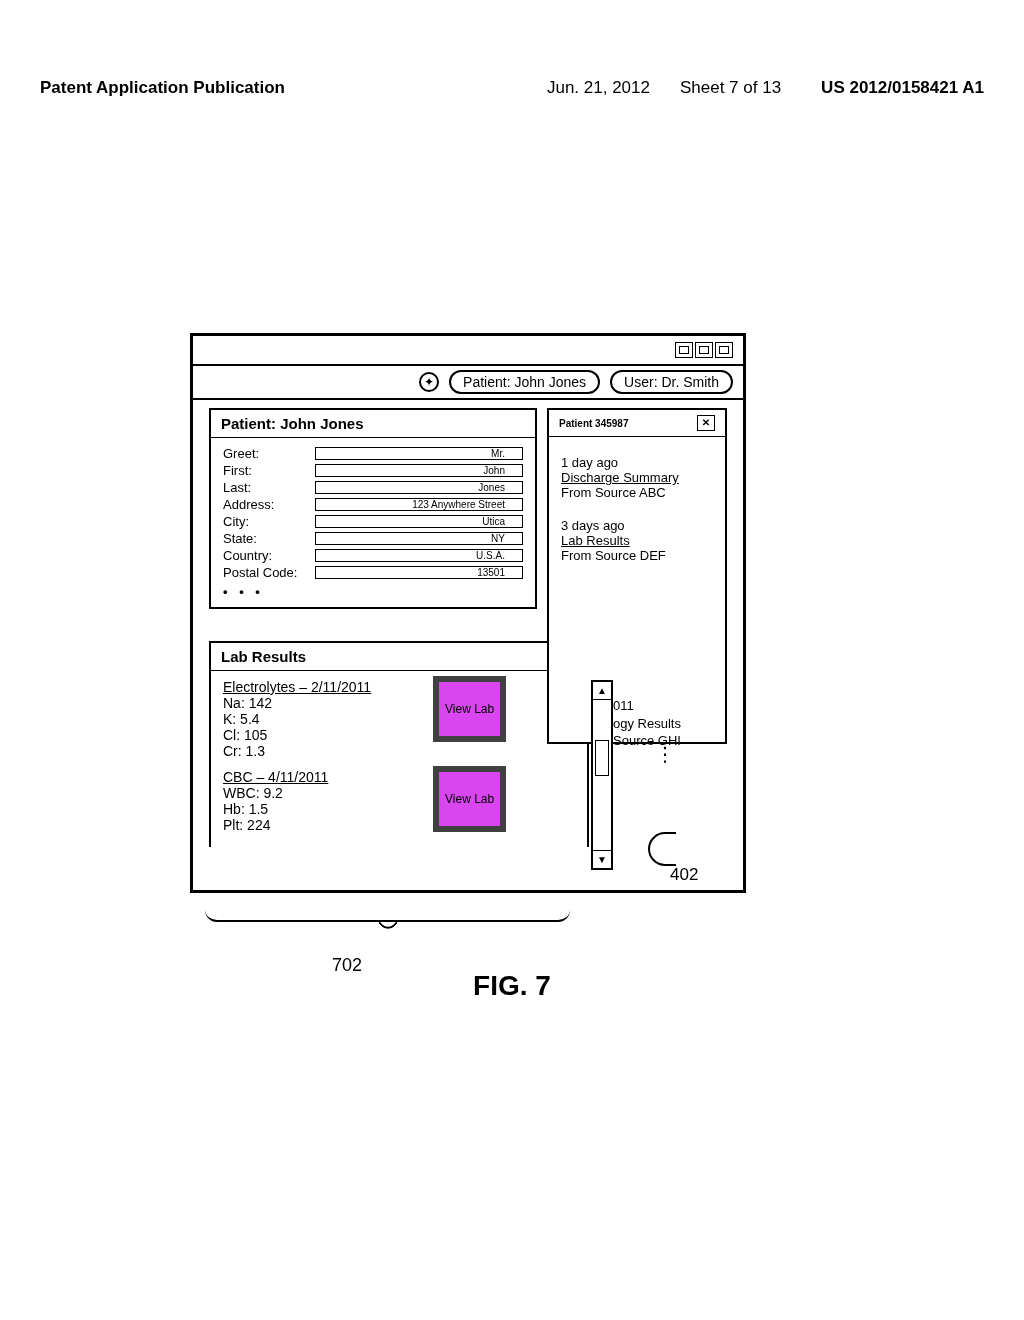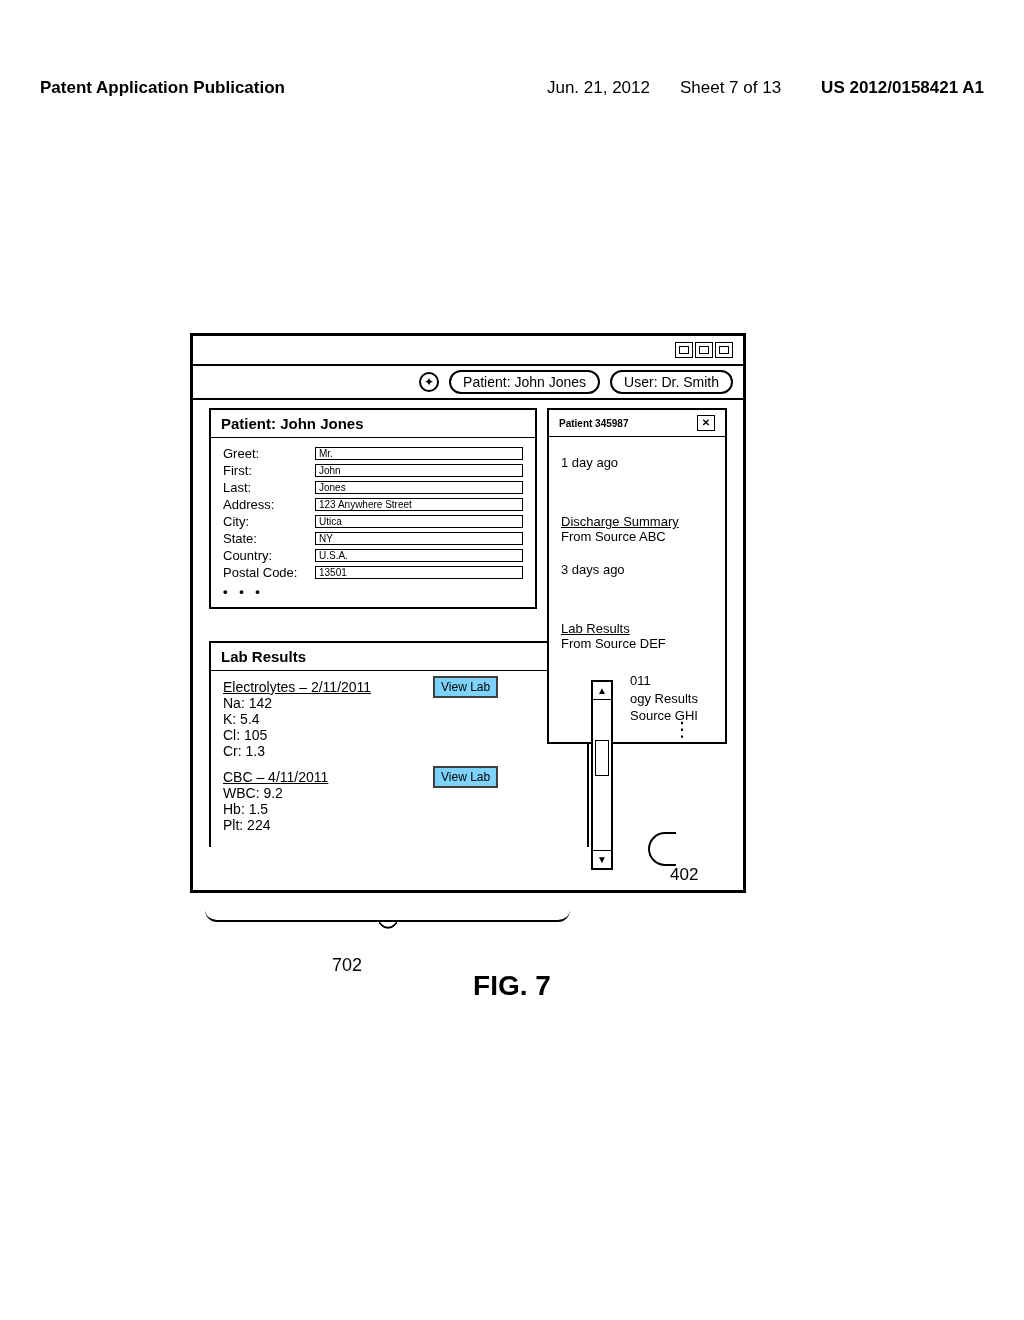--- a/index.html
+++ b/index.html
@@ -151,46 +151,47 @@
   }
   .close-x { font-size: 10px; line-height: 1; position: relative; }
   .close-x::before { content:"✕"; }
 
   .patient-panel { top: 8px; left: 16px; width: 328px; }
   .form-row { display: flex; align-items: center; margin-bottom: 2px; font-size: 13px; }
   .form-row label { width: 92px; }
   .form-row .field {
     border: 1px solid #000;
     font-size: 10px;
-    padding: 0 3px;
+    padding: 0 17px;
     min-height: 12px;
     flex: 1;
+    text-align: right;
   }
   .ellipsis-dots { letter-spacing: 4px; font-weight: bold; margin-top: 4px; }
 
   .labs-panel { top: 241px; left: 16px; width: 380px; border-bottom: none; }
   .labs-panel .panel-body { padding-bottom: 4px; }
   .lab-entry { margin-bottom: 10px; position: relative; }
   .lab-heading { text-decoration: underline; font-size: 14px; }
   .lab-btn {
     position: absolute;
     top: -3px;
     left: 210px;
-    border: 2px solid #404040;
-    padding: 2px 6px;
+    border: 6px solid #404040;
+    padding: 20px 6px;
     font-size: 12px;
-    background: #7dd3fc;
+    background: #d946ef;
   }
   .lab-line { font-size: 14px; }
 
   .sticky-panel { top: 8px; right: 16px; width: 180px; height: 336px; }
   .sticky-panel .panel-header { font-size: 10px; }
   .sticky-body { padding: 18px 12px; font-size: 13px; }
   .sticky-item { margin-bottom: 18px; }
-  .sticky-link { text-decoration: underline; margin-top: 44px; }
+  .sticky-link { text-decoration: underline; }
   .sticky-more-dots { line-height: 8px; font-size: 20px; padding-left: 42px; }
 
   .scroll-overlay {
     position: absolute;
     top: 280px;
     left: 398px;
     width: 22px;
     height: 190px;
     border: 2px solid #000;
     background: #fff;
@@ -208,25 +209,24 @@
   .scroll-thumb {
     position: absolute;
     left: 2px; right: 2px;
     top: 40px;
     height: 36px;
     border: 1.5px solid #000;
   }
 
   .peek-text {
     position: absolute;
-    top: 272px;
+    top: 297px;
     left: 420px;
     font-size: 13px;
     line-height: 1.35;
-    padding-left: 17px;
   }
 </style>
 </head>
 <body>
 
 <div class="page-header">
   <span class="pub-line">Patent Application Publication</span>
   <span class="date-line">Jun. 21, 2012</span>
   <span class="sheet-line">Sheet 7 of 13</span>
   <span class="pub-number">US 2012/0158421 A1</span>

